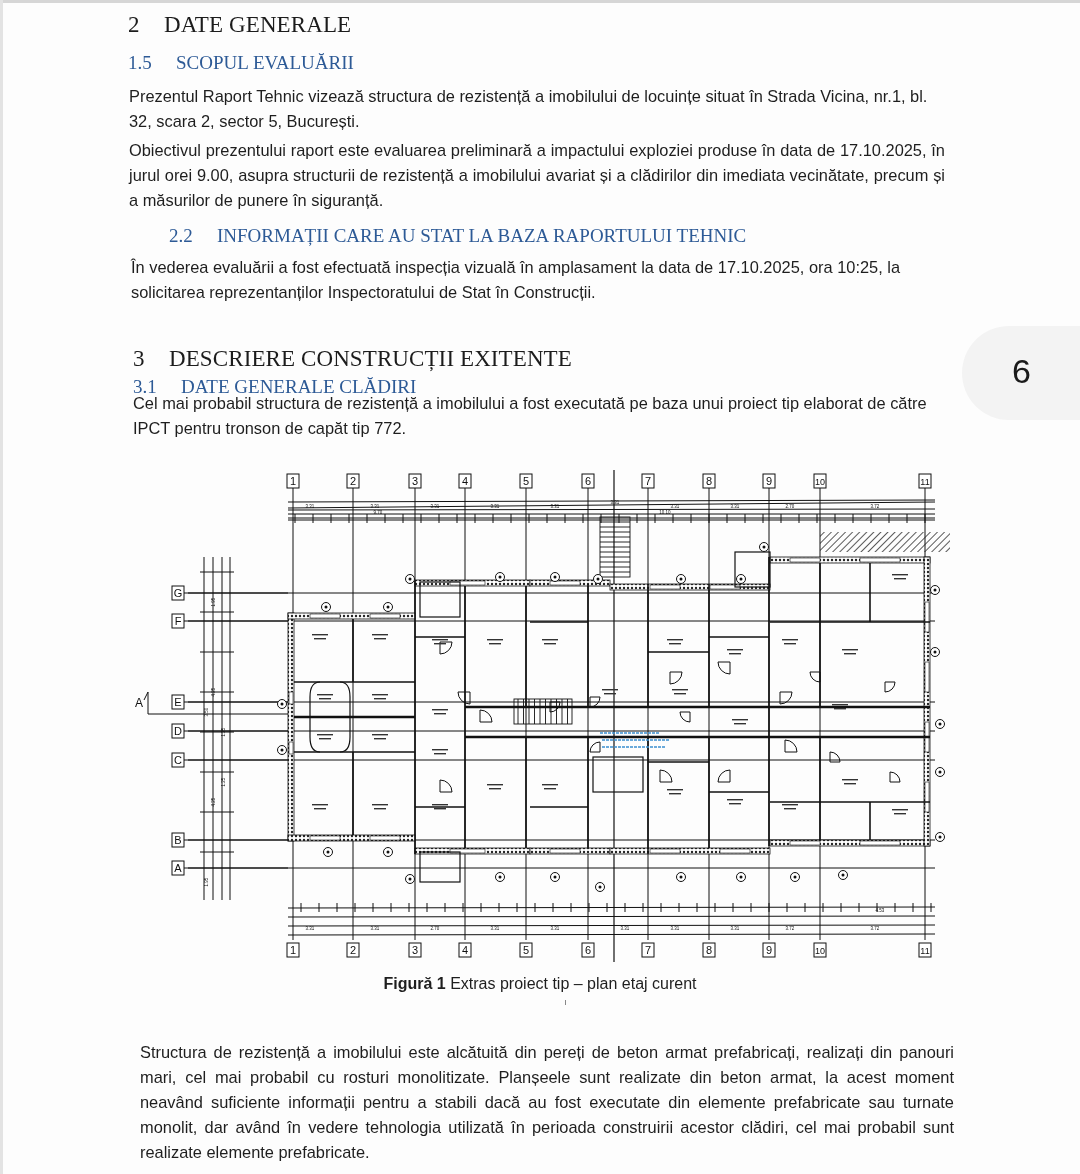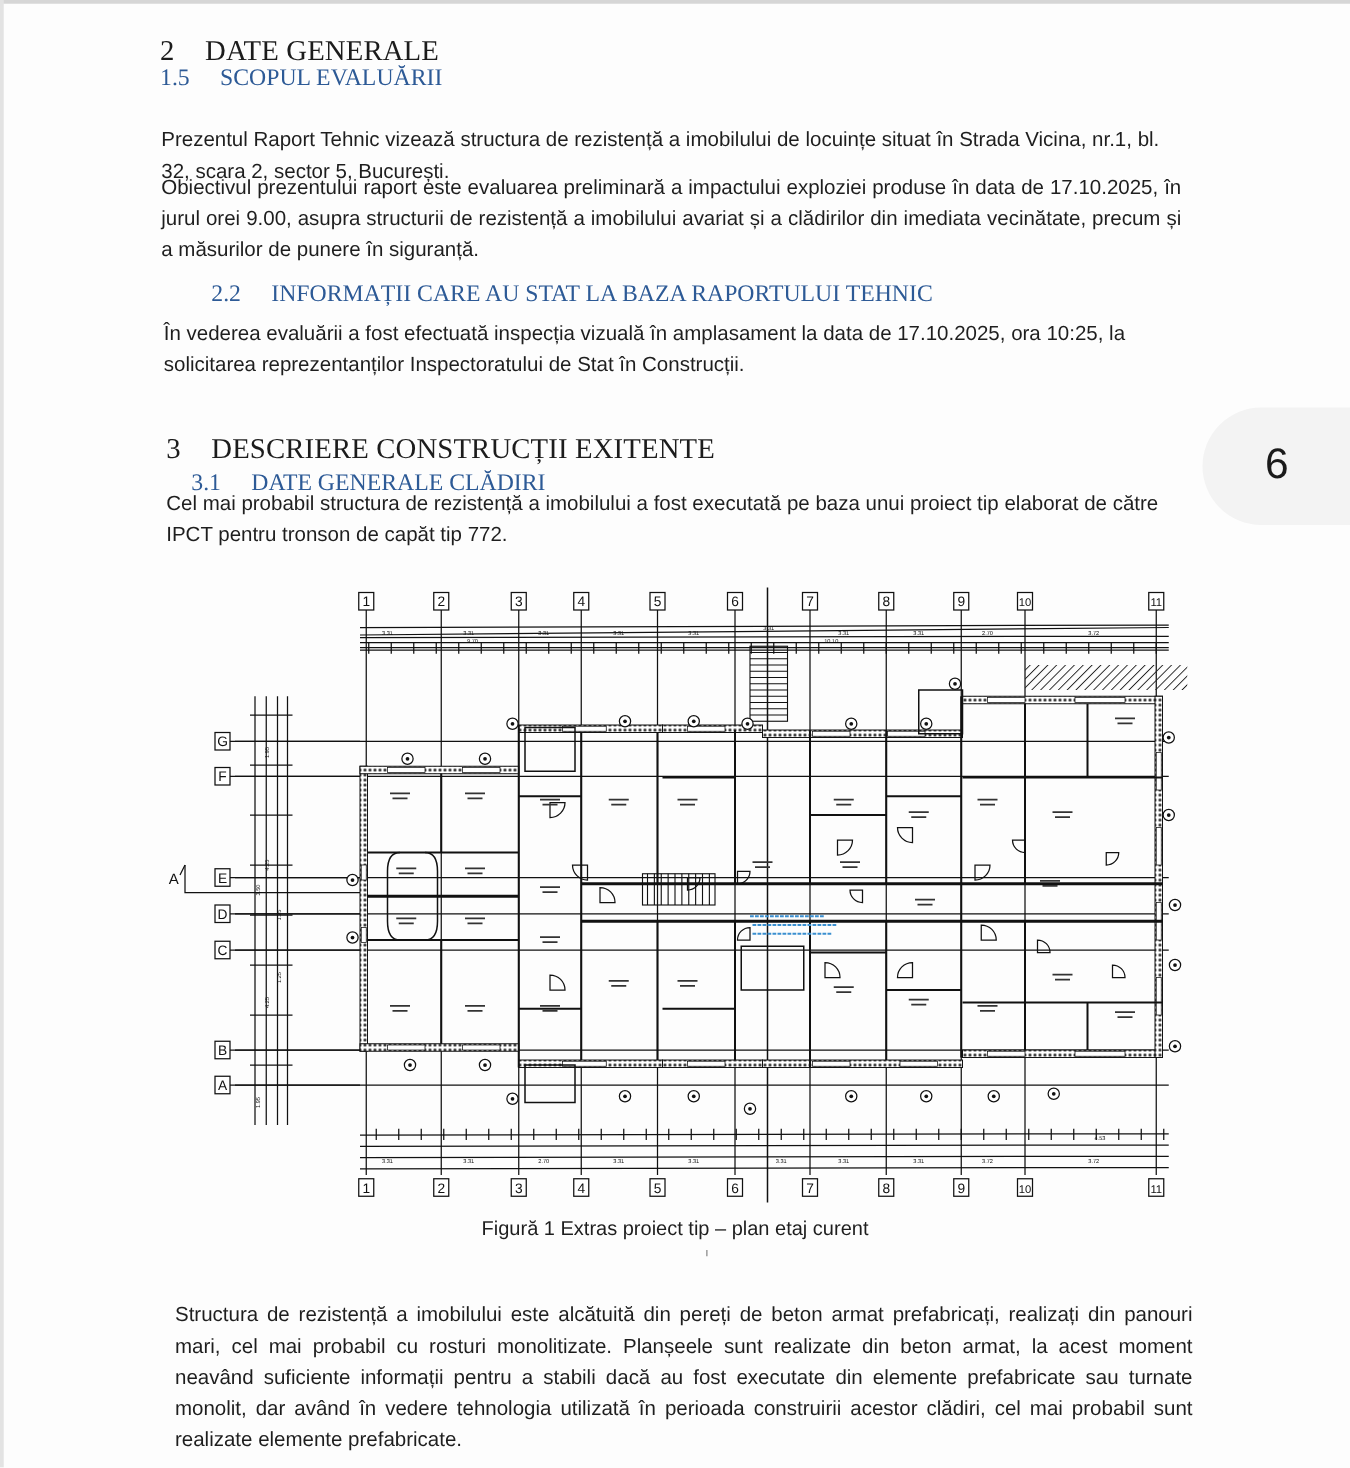--- a/index.html
+++ b/index.html
@@ -13,48 +13,48 @@
   .h2 { position: absolute; font-family: "Liberation Serif", serif; font-size: 19px; color: #2d5a96; }
   .h2 .num { display: inline-block; width: 48px; }
   .para { position: absolute; font-size: 16.4px; line-height: 25px; color: #1e1e1e; transform-origin: left top; }
   .para.just { text-align: justify; text-align-last: left; }
 
   .page-tab { position: absolute; left: 962px; top: 326px; width: 130px; height: 94px; background: #f3f3f3; border-radius: 48px 0 0 48px; }
   .page-num { position: absolute; left: 1012px; top: 352px; font-size: 34px; font-family: "Liberation Sans", sans-serif; color: #1a1a1a; }
 
   .figure { position: absolute; left: 130px; top: 462px; width: 820px; height: 505px; }
   .caption { position: absolute; left: 0; top: 975px; width: 1080px; text-align: center; font-size: 16px; color: #1e1e1e; }
-  .caption b { font-weight: normal; }
+  .caption b { font-weight: bold; }
   .tick-mark { position: absolute; left: 565px; top: 1000px; width: 1px; height: 5px; background: #888; }
   .body-text { left: 140px; top: 1040px; width: 814px; }
 </style>
 </head>
 <body>
 
 <div class="top-edge"></div>
 <div class="left-edge"></div>
 
-<div class="h1" style="left:128px; top:12px;margin-top:16px;">
+<div class="h1" style="left:128px; top:12px;">
   <span class="num">2</span><span>DATE GENERALE</span>
 </div>
 <div class="h2" style="left:128px; top:52px;">
   <span class="num">1.5</span><span>SCOPUL EVALUĂRII</span>
 </div>
-<p class="para" style="left:129px; top:100px; width:820px;">Prezentul Raport Tehnic vizează structura de rezistență a imobilului de locuințe situat în Strada Vicina, nr.1, bl. 32, scara 2, sector 5, București.</p>
+<p class="para" style="left:129px; top:84px; width:820px;">Prezentul Raport Tehnic vizează structura de rezistență a imobilului de locuințe situat în Strada Vicina, nr.1, bl. 32, scara 2, sector 5, București.</p>
 <p class="para just" style="left:129px; top:138px; width:816px;">Obiectivul prezentului raport este evaluarea preliminară a impactului exploziei produse în data de 17.10.2025, în jurul orei 9.00, asupra structurii de rezistență a imobilului avariat și a clădirilor din imediata vecinătate, precum și a măsurilor de punere în siguranță.</p>
 
 <div class="h2" style="left:130px; top:225px;margin-left:39px;">
   <span class="num">2.2</span><span>INFORMAȚII CARE AU STAT LA BAZA RAPORTULUI TEHNIC</span>
 </div>
 <p class="para" style="left:131px; top:255px; width:820px;">În  vederea evaluării a fost efectuată  inspecția vizuală în amplasament la data de 17.10.2025, ora 10:25, la solicitarea reprezentanților Inspectoratului de Stat în Construcții.</p>
 
 <div class="h1" style="left:133px; top:346px;">
   <span class="num">3</span><span>DESCRIERE CONSTRUCȚII EXITENTE</span>
 </div>
-<div class="h2" style="left:133px; top:376px;margin-left:20px;">
+<div class="h2" style="left:133px; top:376px;">
   <span class="num">3.1</span><span>DATE GENERALE CLĂDIRI</span>
 </div>
 <p class="para" style="left:133px; top:391px; width:820px;">Cel mai probabil structura de rezistență a imobilului a fost executată pe baza unui proiect tip elaborat de către IPCT pentru tronson de capăt tip 772.</p>
 
 <div class="page-tab"></div>
 <div class="page-num">6</div>
 
 <div class="figure">
   <svg id="plan" width="820" height="505" viewBox="0 0 820 505">
     <defs>

